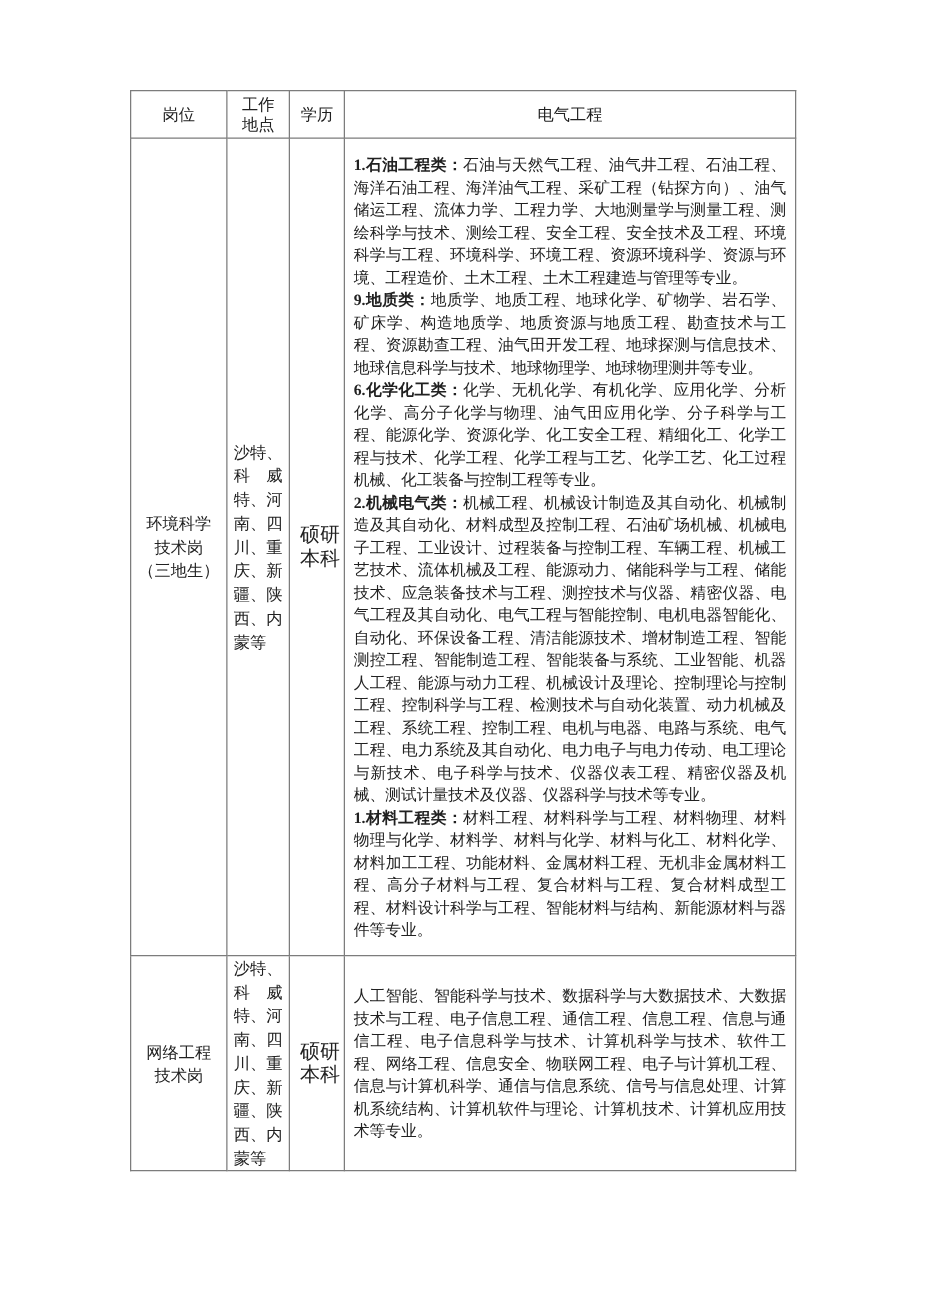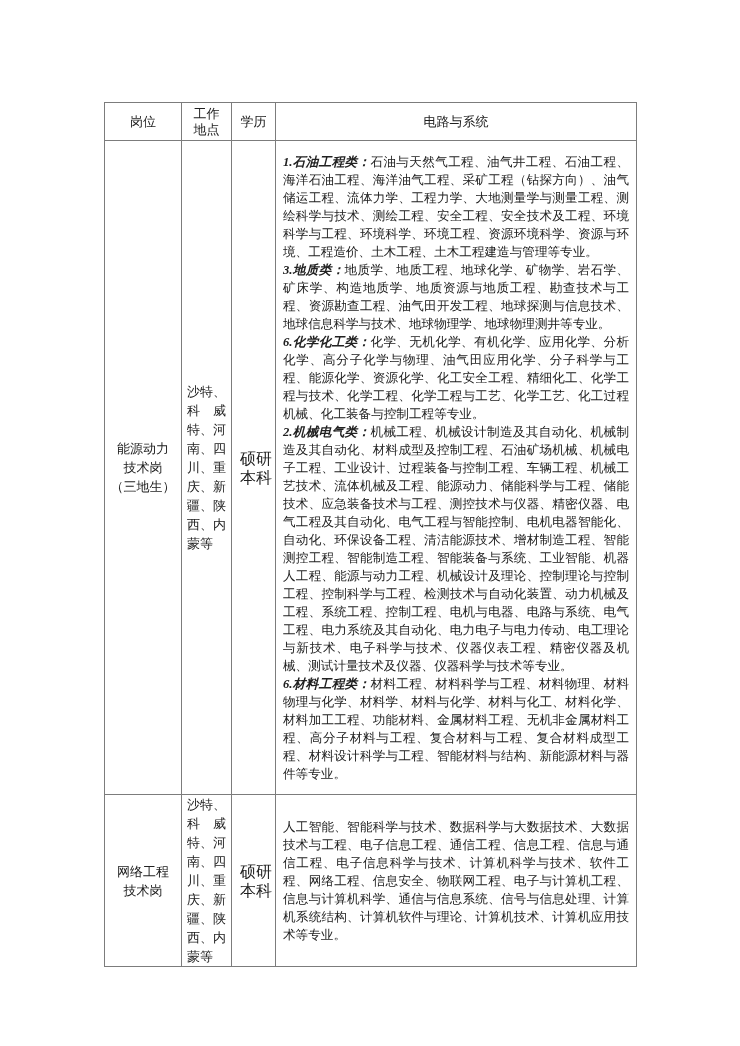--- a/index.html
+++ b/index.html
@@ -10,21 +10,21 @@
     overflow: hidden;
   }
   body {
     position: relative;
     font-family: "Liberation Serif", "DejaVu Serif", serif;
     color: #212121;
   }
   .job-table {
     position: absolute;
     left: 104px;
-    top: 102px;
+    top: 72px;
     width: 532px;
     border-collapse: collapse;
     table-layout: fixed;
   }
   .job-table th,
   .job-table td {
     border: 1px solid #7c7c7c;
     vertical-align: middle;
     overflow: hidden;
   }
@@ -63,55 +63,55 @@
   td.cell-req {
     padding: 8px 7px;
     vertical-align: middle;
   }
   td.cell-req p {
     font-size: 12.6px;
     line-height: 18px;
     text-align: justify;
     text-justify: inter-ideograph;
   }
-  td.cell-req b { font-weight: bold; font-style: italic; }
+  td.cell-req b { font-weight: bold; }
 </style>
 </head>
 <body>
 
 <table class="job-table">
   <colgroup>
     <col style="width:77px">
     <col style="width:50px">
     <col style="width:44px">
     <col style="width:361px">
   </colgroup>
   <thead>
     <tr>
       <th>岗位</th>
       <th>工作
 地点</th>
       <th>学历</th>
-      <th>电路与系统</th>
+      <th>电气工程</th>
     </tr>
   </thead>
   <tbody>
     <tr class="row-main">
-      <td class="cell-pos">能源动力
+      <td class="cell-pos">环境科学
 技术岗
 （三地生）</td>
       <td class="cell-loc">沙特、科威特、河南、四川、重庆、新疆、陕西、内蒙等</td>
       <td class="cell-edu">硕研
 本科</td>
       <td class="cell-req">
           <p><b>1.石油工程类：</b>石油与天然气工程、油气井工程、石油工程、海洋石油工程、海洋油气工程、采矿工程（钻探方向）、油气储运工程、流体力学、工程力学、大地测量学与测量工程、测绘科学与技术、测绘工程、安全工程、安全技术及工程、环境科学与工程、环境科学、环境工程、资源环境科学、资源与环境、工程造价、土木工程、土木工程建造与管理等专业。</p>
-          <p><b>3.地质类：</b>地质学、地质工程、地球化学、矿物学、岩石学、矿床学、构造地质学、地质资源与地质工程、勘查技术与工程、资源勘查工程、油气田开发工程、地球探测与信息技术、地球信息科学与技术、地球物理学、地球物理测井等专业。</p>
+          <p><b>9.地质类：</b>地质学、地质工程、地球化学、矿物学、岩石学、矿床学、构造地质学、地质资源与地质工程、勘查技术与工程、资源勘查工程、油气田开发工程、地球探测与信息技术、地球信息科学与技术、地球物理学、地球物理测井等专业。</p>
           <p><b>6.化学化工类：</b>化学、无机化学、有机化学、应用化学、分析化学、高分子化学与物理、油气田应用化学、分子科学与工程、能源化学、资源化学、化工安全工程、精细化工、化学工程与技术、化学工程、化学工程与工艺、化学工艺、化工过程机械、化工装备与控制工程等专业。</p>
           <p><b>2.机械电气类：</b>机械工程、机械设计制造及其自动化、机械制造及其自动化、材料成型及控制工程、石油矿场机械、机械电子工程、工业设计、过程装备与控制工程、车辆工程、机械工艺技术、流体机械及工程、能源动力、储能科学与工程、储能技术、应急装备技术与工程、测控技术与仪器、精密仪器、电气工程及其自动化、电气工程与智能控制、电机电器智能化、自动化、环保设备工程、清洁能源技术、增材制造工程、智能测控工程、智能制造工程、智能装备与系统、工业智能、机器人工程、能源与动力工程、机械设计及理论、控制理论与控制工程、控制科学与工程、检测技术与自动化装置、动力机械及工程、系统工程、控制工程、电机与电器、电路与系统、电气工程、电力系统及其自动化、电力电子与电力传动、电工理论与新技术、电子科学与技术、仪器仪表工程、精密仪器及机械、测试计量技术及仪器、仪器科学与技术等专业。</p>
-          <p><b>6.材料工程类：</b>材料工程、材料科学与工程、材料物理、材料物理与化学、材料学、材料与化学、材料与化工、材料化学、材料加工工程、功能材料、金属材料工程、无机非金属材料工程、高分子材料与工程、复合材料与工程、复合材料成型工程、材料设计科学与工程、智能材料与结构、新能源材料与器件等专业。</p>
+          <p><b>1.材料工程类：</b>材料工程、材料科学与工程、材料物理、材料物理与化学、材料学、材料与化学、材料与化工、材料化学、材料加工工程、功能材料、金属材料工程、无机非金属材料工程、高分子材料与工程、复合材料与工程、复合材料成型工程、材料设计科学与工程、智能材料与结构、新能源材料与器件等专业。</p>
         </td>
     </tr>
     <tr class="row-ai">
       <td class="cell-pos">网络工程
 技术岗</td>
       <td class="cell-loc">沙特、科威特、河南、四川、重庆、新疆、陕西、内蒙等</td>
       <td class="cell-edu">硕研
 本科</td>
       <td class="cell-req">
           <p>人工智能、智能科学与技术、数据科学与大数据技术、大数据技术与工程、电子信息工程、通信工程、信息工程、信息与通信工程、电子信息科学与技术、计算机科学与技术、软件工程、网络工程、信息安全、物联网工程、电子与计算机工程、信息与计算机科学、通信与信息系统、信号与信息处理、计算机系统结构、计算机软件与理论、计算机技术、计算机应用技术等专业。</p>

